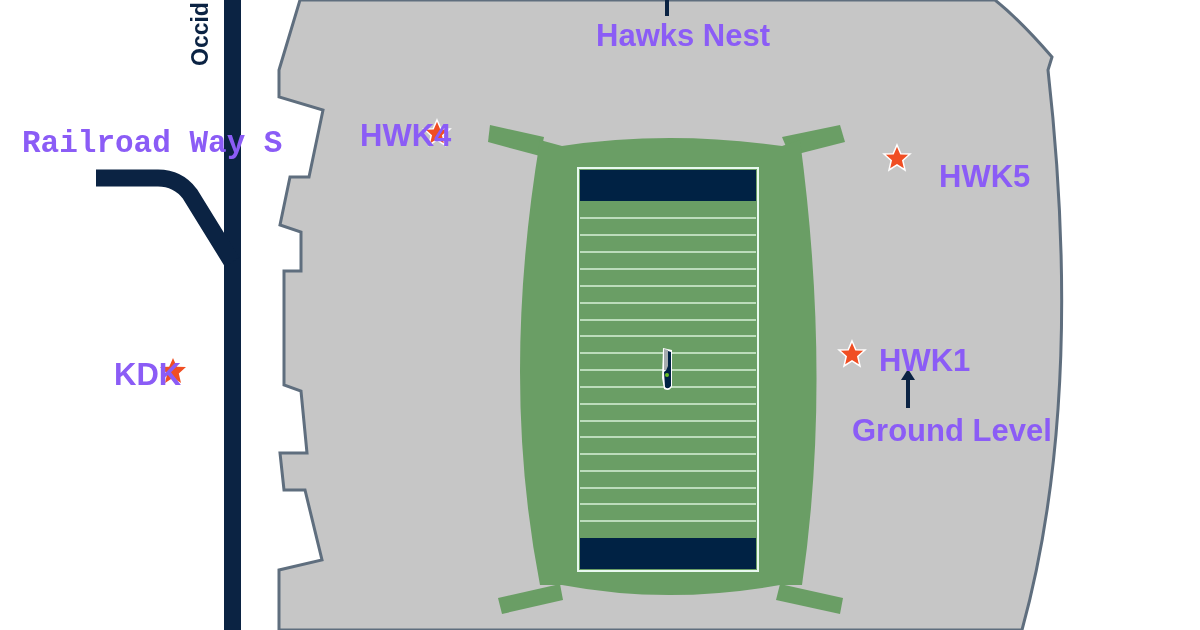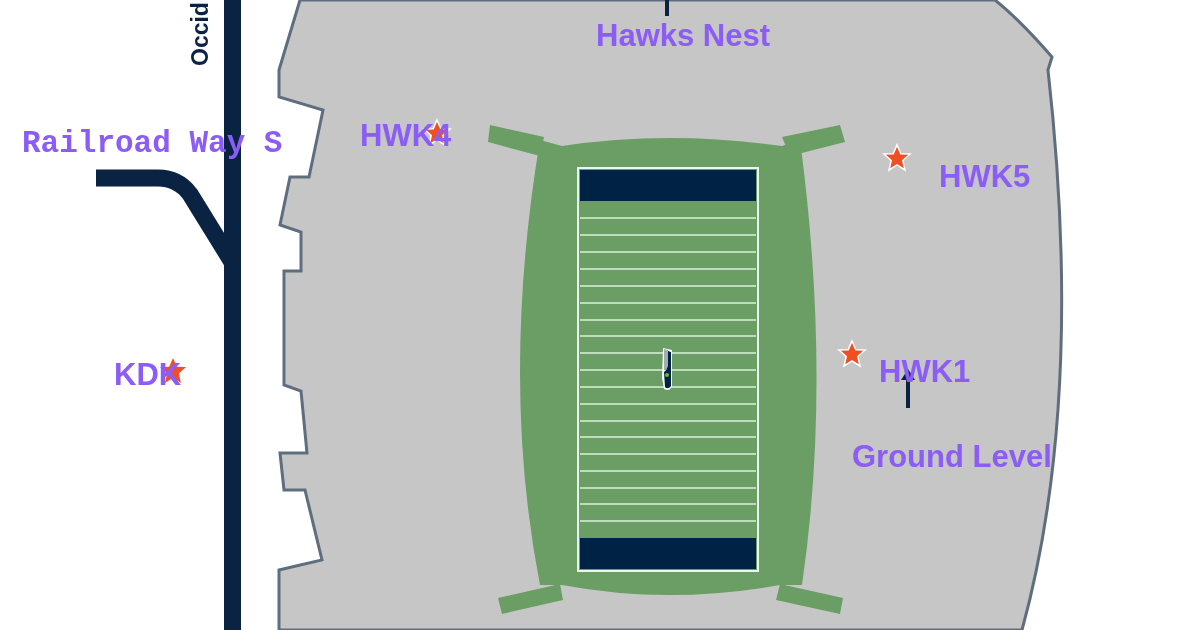--- a/index.html
+++ b/index.html
@@ -111,15 +111,15 @@
     <use href="#starShape" fill="#f04e23"></use>
   </g>
 </svg>
 
 <div class="vertical-label" style="left:189px; top:66px;">Occid</div>
 <div class="label" style="left:22px; top:128px;font-family:Liberation Mono, monospace;">Railroad Way S</div>
 
 <div class="label" style="left:596px; top:20px;">Hawks Nest</div>
 <div class="label" style="left:360px; top:120px;">HWK4</div>
 <div class="label" style="left:923px; top:161px;margin-left:16px;">HWK5</div>
-<div class="label" style="left:879px; top:345px;margin-top:11px;">HWK1</div>
-<div class="label" style="left:852px; top:441px;">Ground Level</div>
+<div class="label" style="left:879px; top:345px;">HWK1</div>
+<div class="label" style="left:852px; top:415px;">Ground Level</div>
 <div class="label" style="left:114px; top:359px;">KDK</div>
 
 </body></html>

